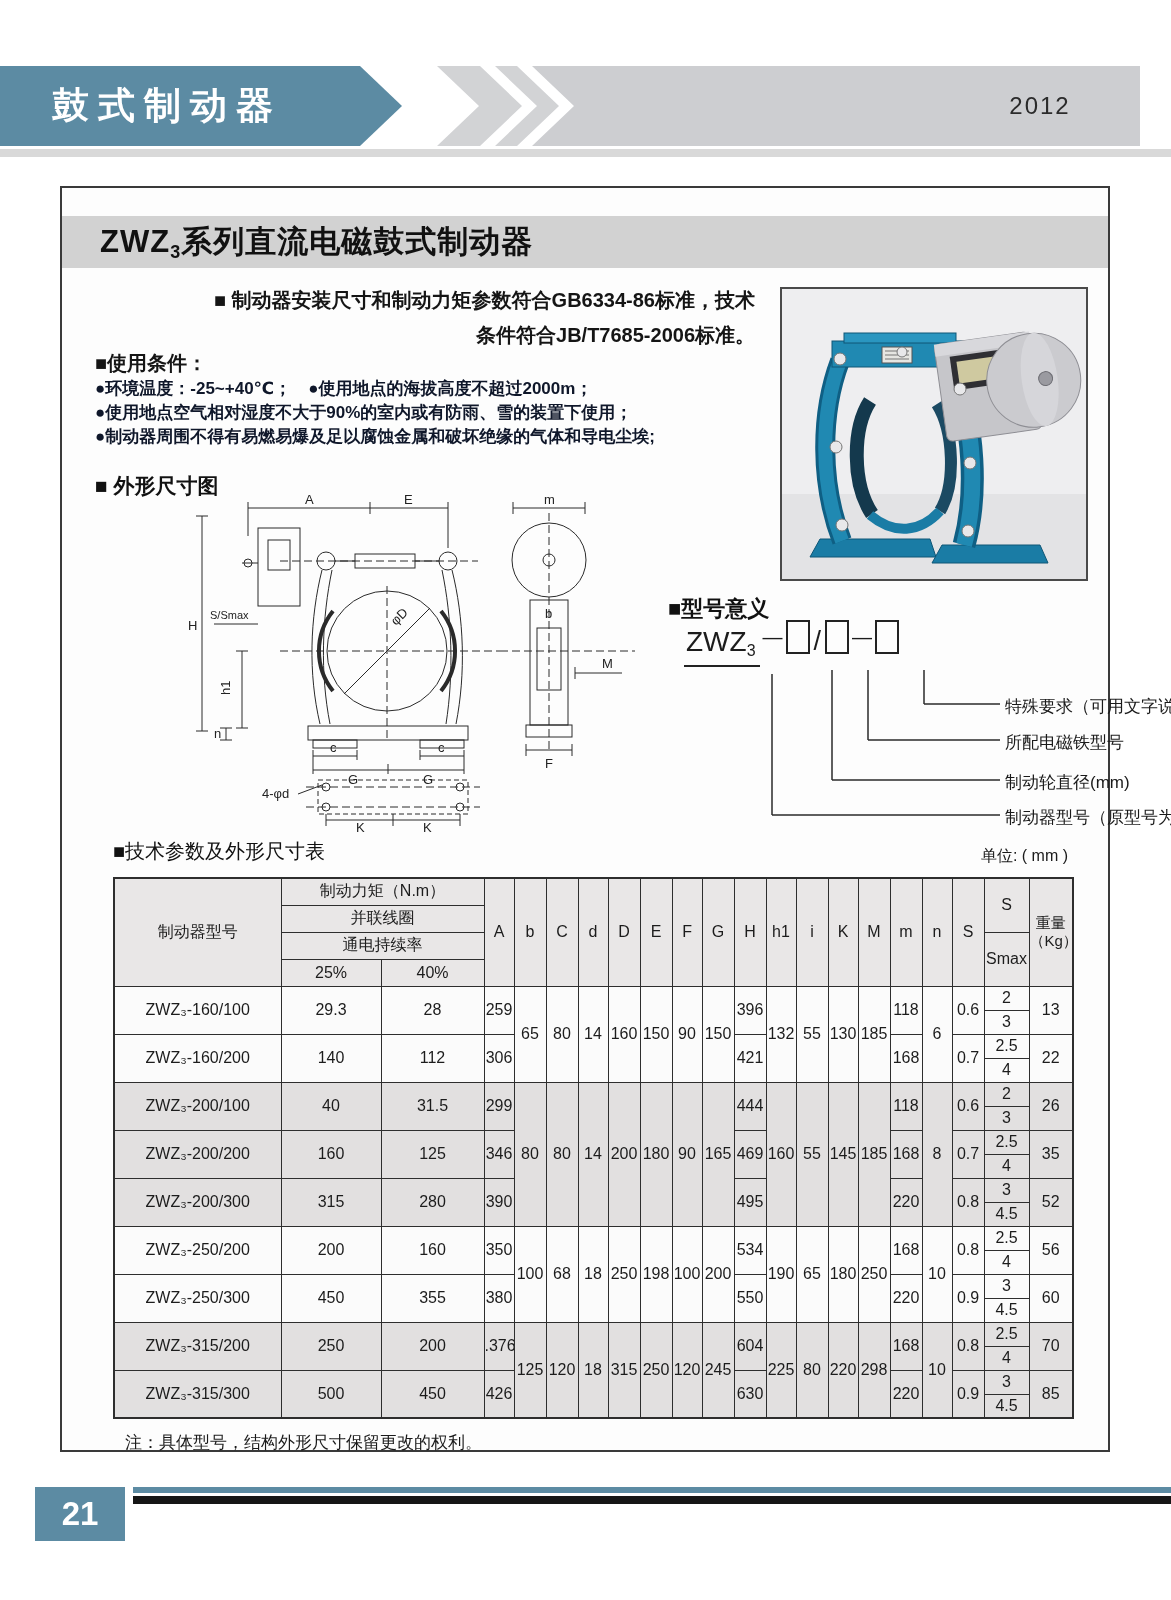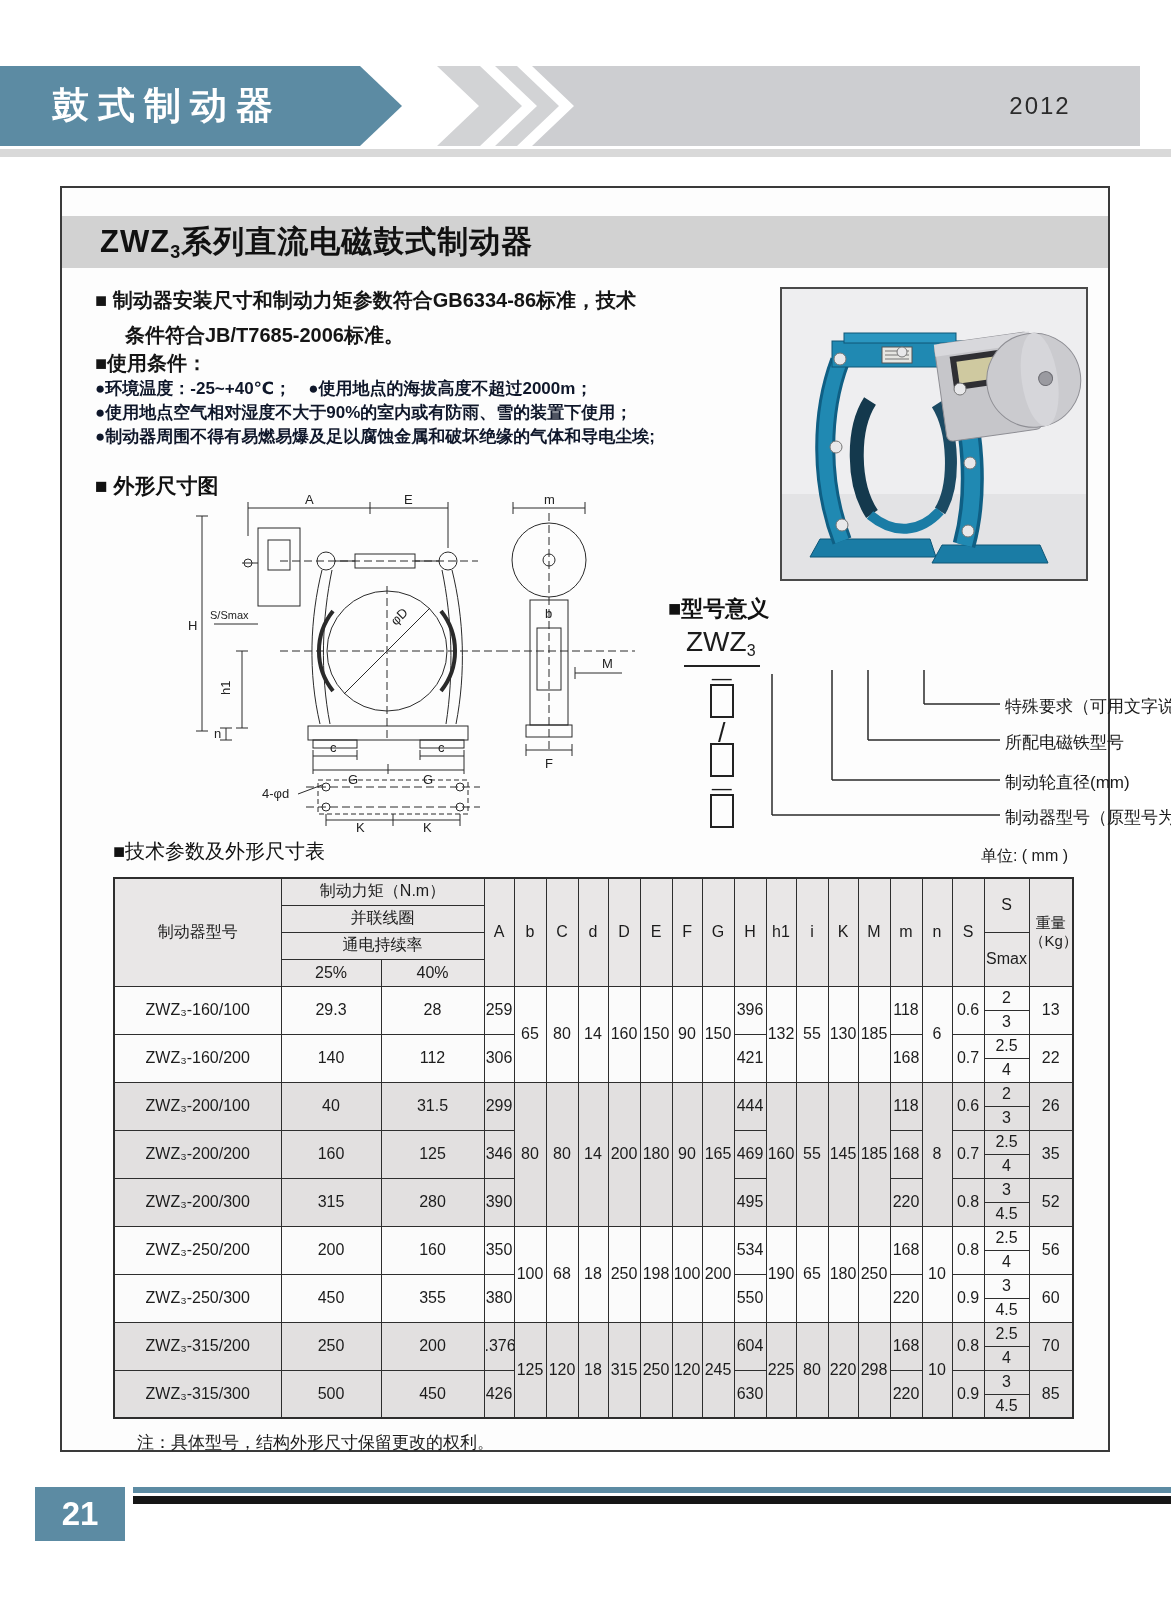--- a/index.html
+++ b/index.html
@@ -17,41 +17,41 @@
 
   
   .content-box { position:absolute; left:60px; top:186px; width:1050px; height:1266px;
     border:2px solid #3a3a3a; background:#fdfdfd; }
   .title-band { position:absolute; left:0; top:28px; right:0; height:52px; background:#d2d2d2; }
   .title-band .t { position:absolute; left:38px; top:0; height:52px; line-height:52px;
     font-size:31px; font-weight:bold; color:#111; letter-spacing:1px; }
   .title-band .sub3 { font-size:18px; vertical-align:-6px; font-weight:bold; }
 
   .intro { position:absolute; left:33px; top:95px; width:660px; font-size:20px; font-weight:bold;
-    color:#151515; line-height:35px; }
+    color:#151515; line-height:35px;text-align:right; }
   .intro .l2 { padding-left:30px; }
   .cond-heading { position:absolute; left:33px; top:162px; font-size:20px; font-weight:bold; color:#151515; }
   .conds { position:absolute; left:33px; top:189px; width:680px; font-size:17px; font-weight:bold;
     color:#0f172a; }
   .conds div { line-height:24px; white-space:nowrap; }
   .dim-heading { position:absolute; left:33px; top:284px; font-size:21px; font-weight:bold; color:#111; }
 
   
   .photo-frame { position:absolute; left:718px; top:99px; width:308px; height:294px;
     border:2px solid #4a4a4a; background:#eeeef0; }
 
   
   .dim-drawing { position:absolute; left:68px; top:300px; }
   .dim-drawing text { fill:#222; font-size:13px; font-family:"Liberation Sans",sans-serif; }
   .dim-drawing .sm { font-size:11px; }
 
   
   .model-meaning { position:absolute; left:598px; top:404px; width:452px; height:250px; }
   .mm-heading { position:absolute; left:8px; top:2px; font-size:22px; font-weight:bold; color:#111; }
-  .mm-formula { position:absolute; left:24px; top:34px; display:flex; align-items:center;flex-direction:column; }
+  .mm-formula { position:absolute; left:24px; top:34px; display:flex; align-items:flex-start; }
   .mm-prefix { font-size:28px; color:#1c1c1c; border-bottom:2px solid #222; padding:0 4px 5px 2px; }
   .mm-prefix .sub3 { font-size:16px; vertical-align:-5px; }
   .mm-dash { font-size:20px; color:#1c1c1c; margin:0 3px; }
   .mm-slash { font-size:27px; color:#1c1c1c; margin:0 4px; }
   .mm-box { width:24px; height:34px; border:2px solid #222; margin-top:-6px; }
   .mm-label { position:absolute; left:345px; font-size:17px; color:#1a1a1a; white-space:nowrap; }
   .model-meaning svg { position:absolute; left:0; top:0; }
 
   
   .table-heading { position:absolute; left:51px; top:650px; font-size:20px; font-weight:normal; color:#111; }
@@ -63,21 +63,21 @@
   tr.hd { height:27px; background:#e9e7e7; }
   tr.hd td { font-size:16px; }
   tr.dr { height:24px; background:#fbfbfb; }
   tr.dr.shade { background:#e2e0e0; }
   td.model { font-size:14px; }
   td.sm { font-size:15px; }
   td.gt { border-top:3px solid #2e2e2e; }
   td.mt { border-top:2px solid #2e2e2e; }
   td.st { border-top:1px solid #2e2e2e; }
   td.wt div { line-height:1.25; font-size:15px; }
-  .note { position:absolute; left:63px; top:1243px; font-size:17px; color:#1a1a1a;margin-left:12px; }
+  .note { position:absolute; left:63px; top:1243px; font-size:17px; color:#1a1a1a; }
 
   
   .page-num { position:absolute; left:35px; top:1487px; width:90px; height:54px; background:#5c8ba3;
     color:#fff; font-size:33px; font-weight:bold; text-align:center; line-height:54px; }
   .f-line-teal { position:absolute; left:133px; top:1487px; width:1038px; height:6px; background:#5c8ba3; }
   .f-line-black { position:absolute; left:133px; top:1496px; width:1038px; height:8px; background:#161616; }
 </style>
 </head>
 <body>
 

